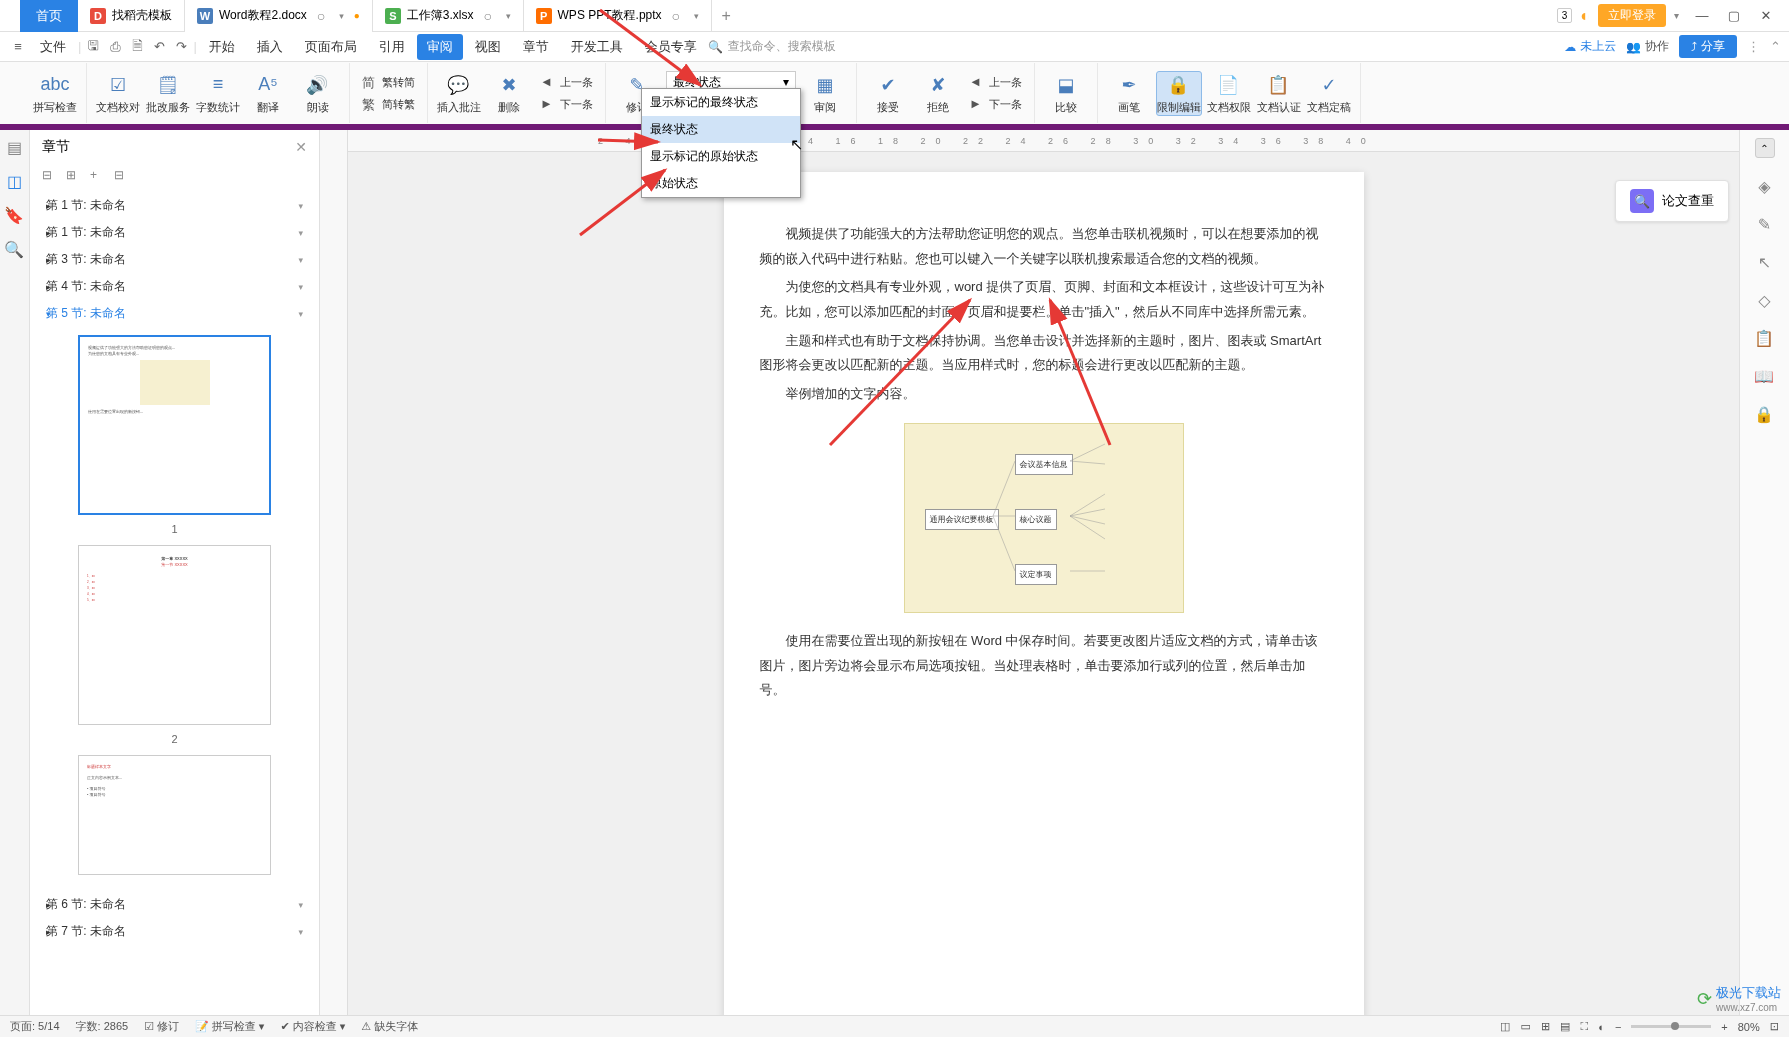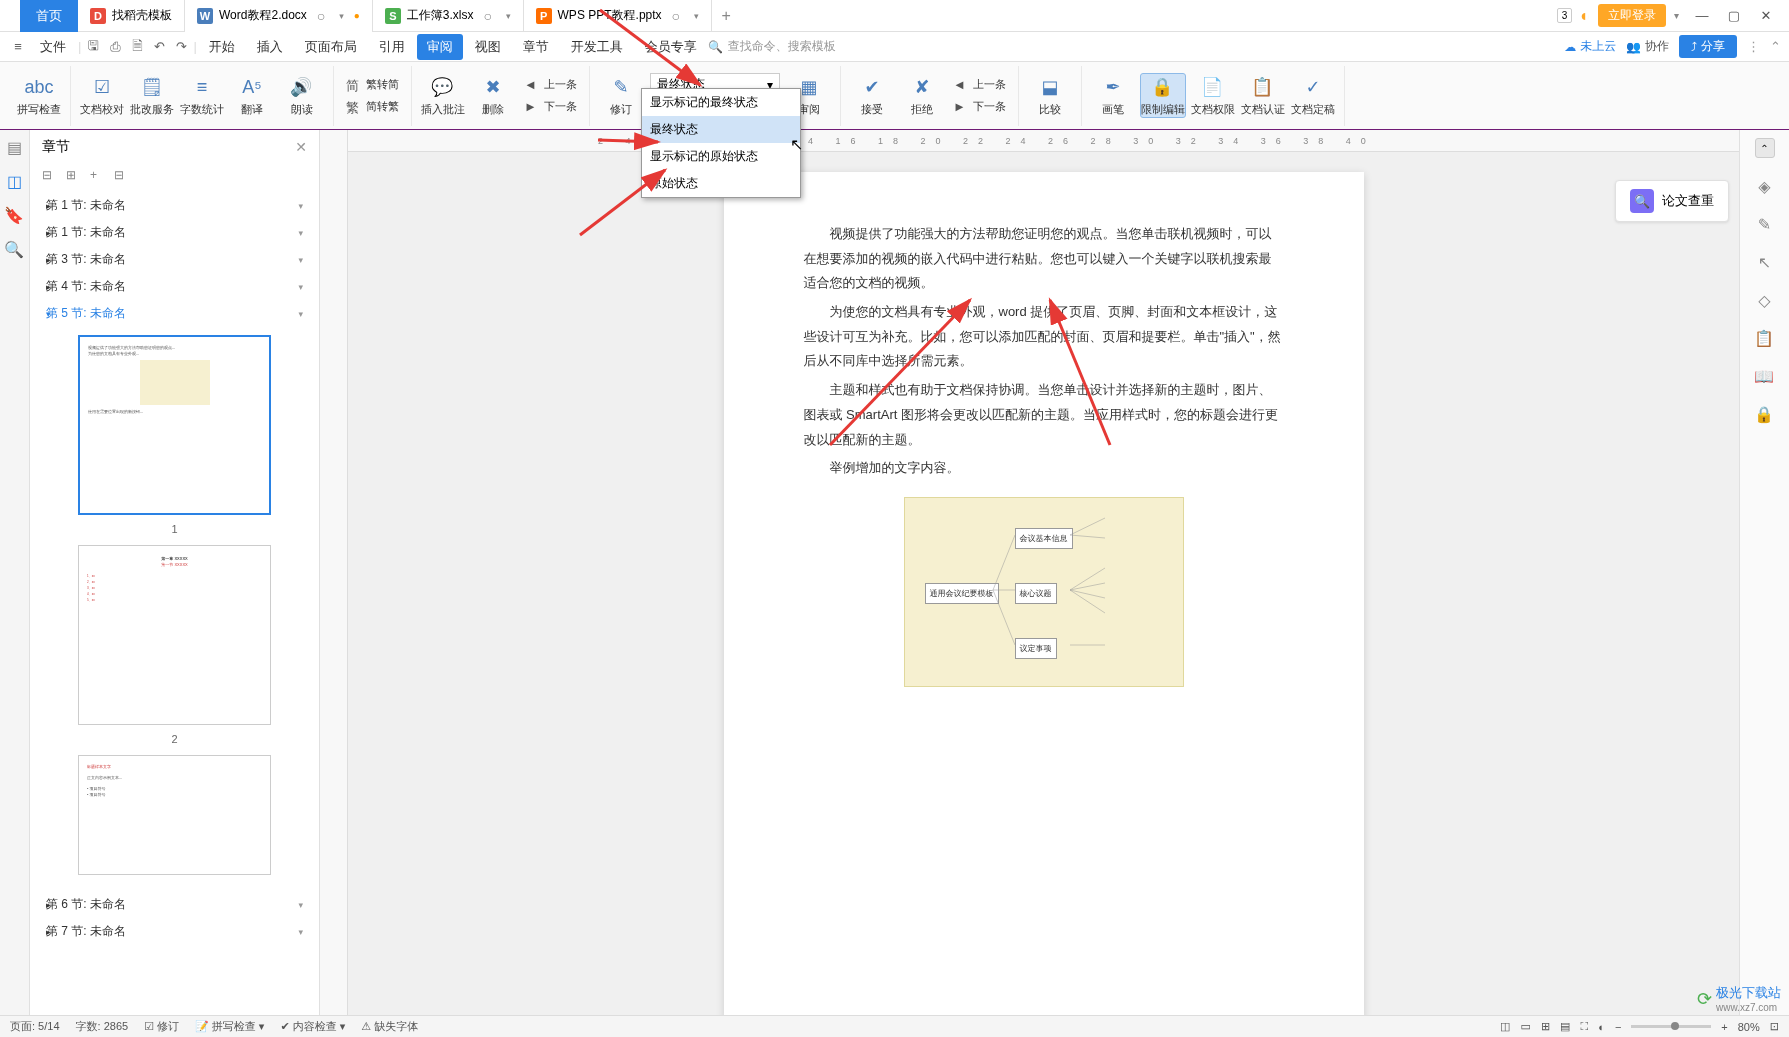--- a/index.html
+++ b/index.html
@@ -29,21 +29,21 @@
     .menu-icon{width:20px;height:20px;display:flex;align-items:center;justify-content:center;color:#666;cursor:pointer;}
     .menu-item{padding:4px 10px;cursor:pointer;}
     .menu-item.active{background:#2a82e4;color:#fff;border-radius:3px;}
     .menu-right{margin-left:auto;display:flex;align-items:center;gap:10px;}
     .share-btn{background:#2a82e4;color:#fff;padding:3px 12px;border-radius:3px;font-size:12px;cursor:pointer;display:flex;align-items:center;gap:4px;}
     .search-box{color:#999;font-size:12px;display:flex;align-items:center;gap:4px;}
     .cloud-link{color:#2a82e4;font-size:12px;cursor:pointer;display:flex;align-items:center;gap:4px;}
     .collab-link{color:#555;font-size:12px;cursor:pointer;display:flex;align-items:center;gap:4px;}
     
     
-    .ribbon{height:68px;background:#fafafa;display:flex;align-items:center;padding:4px 8px;border-bottom:1px solid #701a75;gap:0;}
+    .ribbon{height:68px;background:#fafafa;display:flex;align-items:center;padding:4px 24px;border-bottom:6px solid #701a75;gap:0;}
     .ribbon-group{display:flex;flex-direction:column;align-items:center;justify-content:center;height:60px;padding:0 8px;border-right:1px solid #e8e8e8;}
     .ribbon-group.h{flex-direction:row;gap:4px;align-items:center;}
     .ribbon-btn-large{display:flex;flex-direction:column;align-items:center;cursor:pointer;gap:2px;min-width:46px;}
     .ribbon-btn-large .ri{width:26px;height:26px;display:flex;align-items:center;justify-content:center;font-size:18px;color:#4a7ebb;}
     .ribbon-btn-large .lbl{font-size:11px;color:#333;white-space:nowrap;}
     .ribbon-btn-small{display:flex;align-items:center;gap:4px;cursor:pointer;font-size:11px;color:#333;padding:2px 4px;}
     .ribbon-btn-small .ri{width:16px;height:16px;font-size:13px;color:#555;}
     .ribbon-stack{display:flex;flex-direction:column;gap:2px;}
     .ribbon-btn-active{background:#d0e3f7;border:1px solid #8dbae8;border-radius:3px;}
     
@@ -77,21 +77,21 @@
     .thumb-content{padding:8px;font-size:4px;color:#555;line-height:1.4;}
     .thumb-num{text-align:center;font-size:11px;color:#666;margin-bottom:10px;}
     
     
     .ruler-v{width:28px;background:#f8f8f8;border-right:1px solid #ddd;position:relative;}
     .ruler-h{height:22px;background:#f8f8f8;border-bottom:1px solid #ddd;font-size:9px;color:#888;display:flex;align-items:center;padding-left:250px;gap:30px;letter-spacing:10px;}
     
     
     .doc-container{flex:1;background:#f0f0f0;display:flex;flex-direction:column;position:relative;}
     .doc-scroll{flex:1;overflow:auto;display:flex;justify-content:center;padding-top:20px;}
-    .doc-page{width:640px;background:#fff;box-shadow:0 2px 8px rgba(0,0,0,0.15);padding:50px 80px;font-size:13px;line-height:1.9;color:#333;}
+    .doc-page{width:640px;background:#fff;box-shadow:0 2px 8px rgba(0,0,0,0.15);padding:50px 36px;font-size:13px;line-height:1.9;color:#333;}
     .doc-page p{text-indent:2em;margin-bottom:4px;}
     .doc-diagram{margin:16px auto;width:280px;height:190px;background:#f6f0d0;border:1px solid #e0d89c;position:relative;}
     .diagram-box{position:absolute;border:1px solid #999;background:#fff;font-size:8px;padding:2px 4px;}
     
     
     .right-panel{width:50px;background:#fafafa;border-left:1px solid #e0e0e0;display:flex;flex-direction:column;align-items:center;padding-top:8px;gap:18px;}
     .right-icon{width:20px;height:20px;color:#888;cursor:pointer;display:flex;align-items:center;justify-content:center;}
     .collapse-btn{width:20px;height:20px;background:#e8e8e8;border:1px solid #ccc;border-radius:3px;display:flex;align-items:center;justify-content:center;font-size:10px;cursor:pointer;}
     
     
@@ -427,20 +427,21 @@
             <line x1="88" y1="92" x2="110" y2="147" stroke="#999" stroke-width="0.5"></line>
             <line x1="165" y1="37" x2="200" y2="20" stroke="#999" stroke-width="0.5"></line>
             <line x1="165" y1="37" x2="200" y2="40" stroke="#999" stroke-width="0.5"></line>
             <line x1="165" y1="92" x2="200" y2="70" stroke="#999" stroke-width="0.5"></line>
             <line x1="165" y1="92" x2="200" y2="85" stroke="#999" stroke-width="0.5"></line>
             <line x1="165" y1="92" x2="200" y2="100" stroke="#999" stroke-width="0.5"></line>
             <line x1="165" y1="92" x2="200" y2="115" stroke="#999" stroke-width="0.5"></line>
             <line x1="165" y1="147" x2="200" y2="147" stroke="#999" stroke-width="0.5"></line>
           </svg>
         </div>
+        <p>使用在需要位置出现的新按钮在 Word 中保存时间。若要更改图片适应文档的方式，请单击该图片，图片旁边将会显示布局选项按钮。当处理表格时，单击要添加行或列的位置，然后单击加号。</p>
       </div>
     </div>
   </div>
 
   <div class="right-panel">
     <div class="collapse-btn">⌃</div>
     <div class="right-icon">◈</div>
     <div class="right-icon">✎</div>
     <div class="right-icon">↖</div>
     <div class="right-icon">◇</div>

